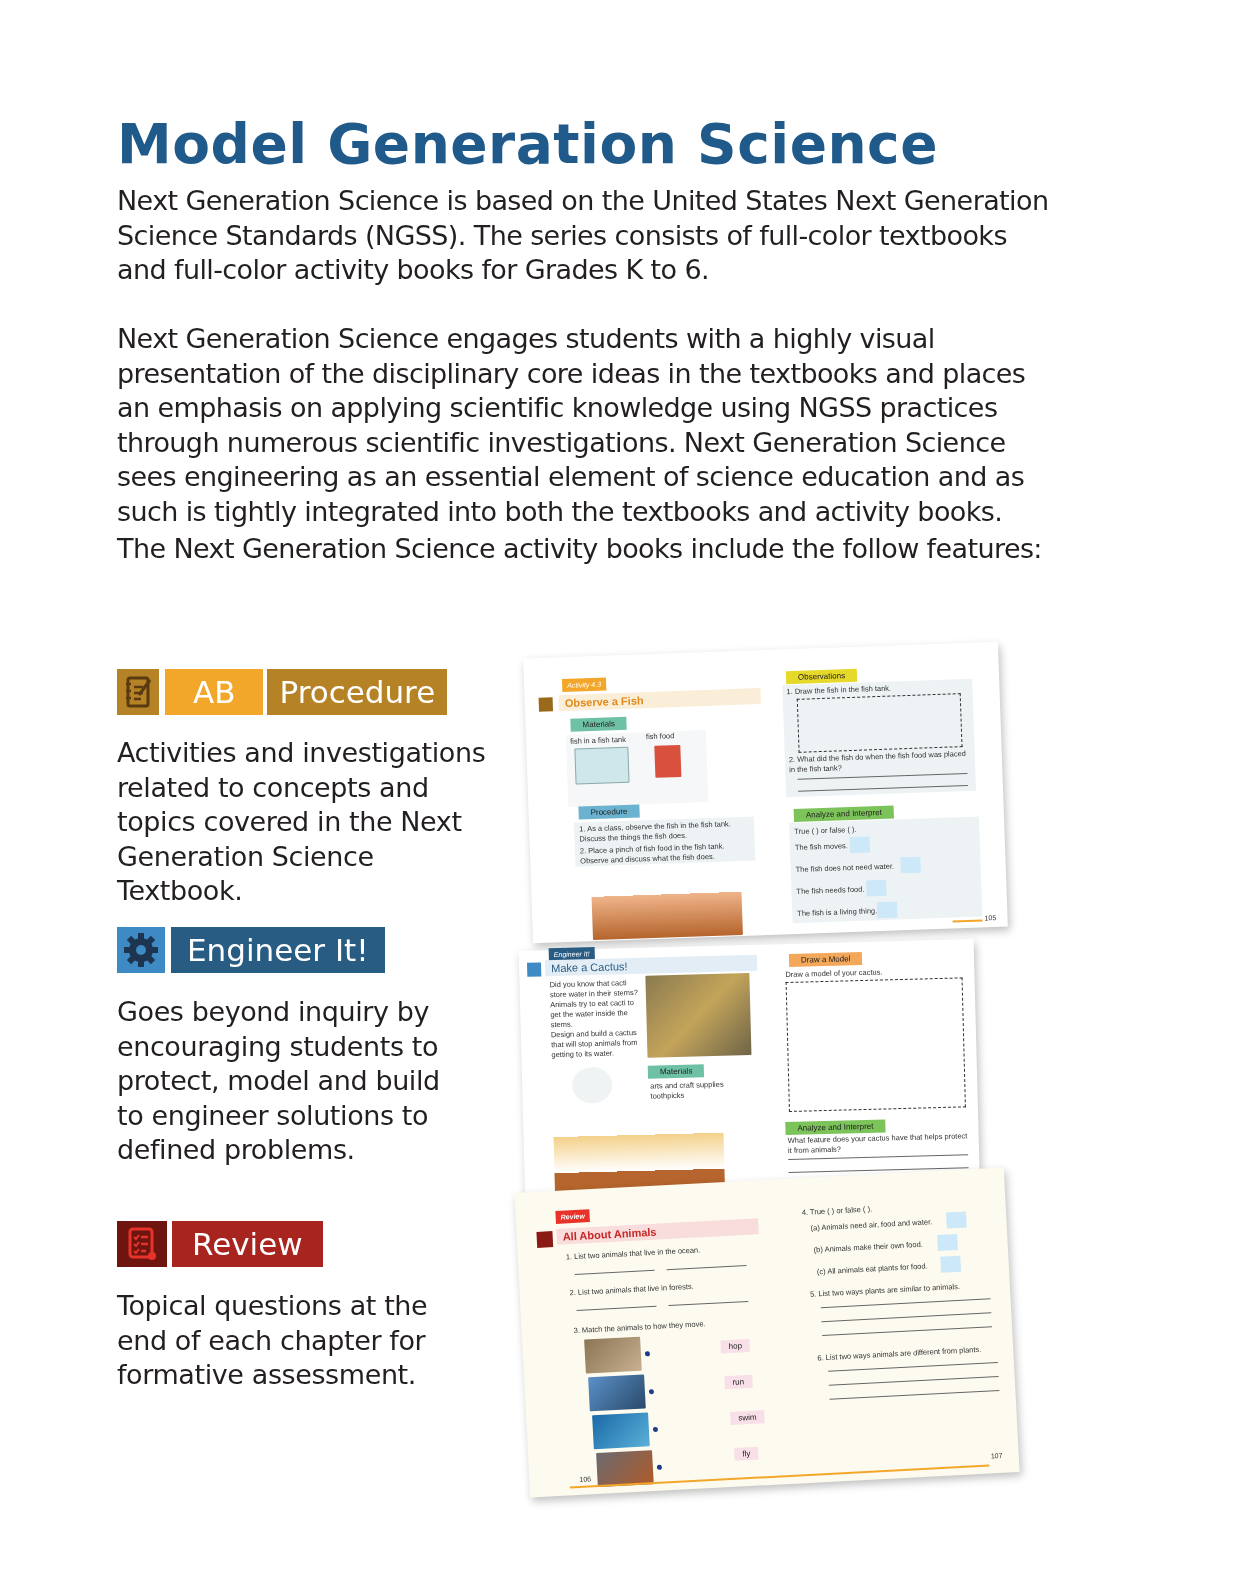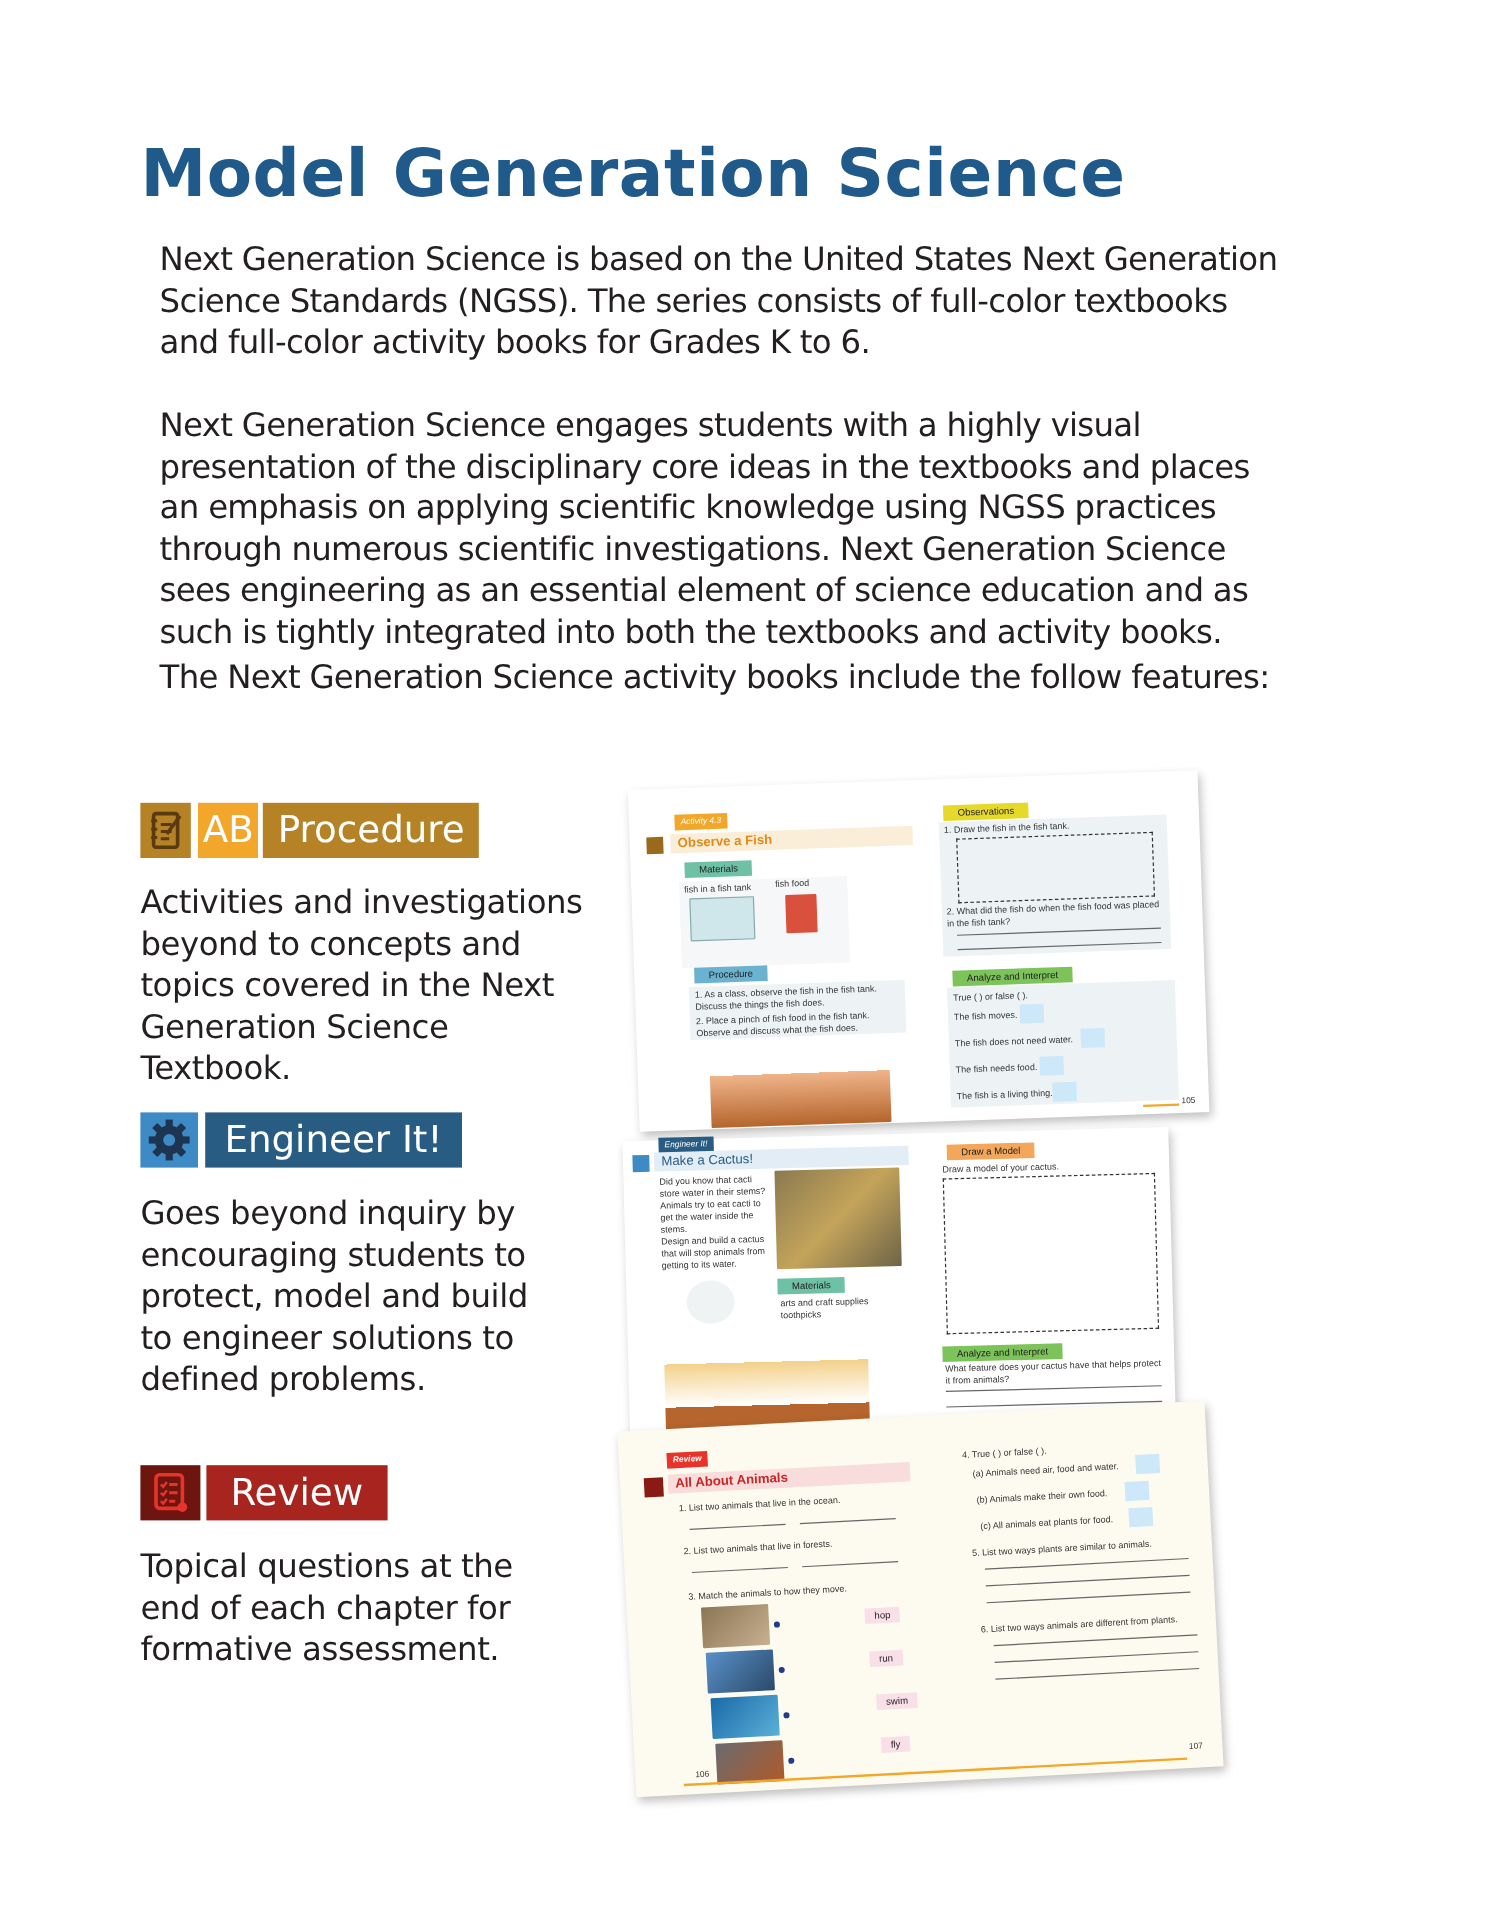--- a/index.html
+++ b/index.html
@@ -1,28 +1,28 @@
 <!DOCTYPE html>
 <html><head>
 <meta charset="utf-8">
 <style>
   html,body{margin:0;padding:0;background:#ffffff;}
   body{width:1241px;height:1595px;position:relative;overflow:hidden;font-family:"Liberation Sans",sans-serif;color:#231f20;}
   .title{position:absolute;left:117px;top:112px;font-size:55px;font-weight:bold;color:#1f5a8a;letter-spacing:0.5px;margin:0;font-family:"DejaVu Sans",sans-serif;}
-  .para{position:absolute;left:117px;width:940px;font-size:27px;line-height:34.5px;color:#231f20;margin:16px;font-family:"DejaVu Sans",sans-serif;font-weight:normal;letter-spacing:-0.6px;}
+  .para{position:absolute;left:117px;width:940px;font-size:27px;line-height:34.5px;color:#231f20;margin:0;font-family:"DejaVu Sans",sans-serif;font-weight:normal;letter-spacing:-0.6px;}
   .p1{top:184px;}
   .p2{top:322px;}
   .p3{top:532px;}
 
   .badge{position:absolute;left:117px;display:flex;align-items:stretch;height:46px;}
   .badge .icon-box{width:42px;height:46px;display:flex;align-items:center;justify-content:center;}
   .badge .lbl{color:#fff;font-size:31px;display:flex;align-items:center;padding:0 12px;font-family:"DejaVu Sans",sans-serif;}
   .b-activity{top:669px;}
   .b-activity .icon-box{background:#b68226;}
-  .b-activity .ab{background:#f3a72a;margin-left:6px;padding:0 4px;}
+  .b-activity .ab{background:#f3a72a;margin-left:6px;padding:0 28px;}
   .b-activity .name{background:#b68226;margin-left:4px;}
   .b-engineer{top:927px;}
   .b-engineer .icon-box{background:#3d8ac4;width:48px;}
   .b-engineer .name{background:#285c82;margin-left:6px;padding:0 16px;}
   .b-review{top:1221px;}
   .b-review .icon-box{background:#6e1510;width:50px;}
   .b-review .name{background:#a8241f;margin-left:5px;padding:0 20px;}
 
   .desc{position:absolute;left:117px;font-size:27px;line-height:34.5px;color:#231f20;margin:0;font-family:"DejaVu Sans",sans-serif;letter-spacing:-0.4px;}
   .d-activity{top:736px;width:380px;}
@@ -64,21 +64,21 @@
         <line x1="3" y1="23" x2="8" y2="23" stroke="#5a3a10" stroke-width="2.5"></line>
         <line x1="11" y1="12" x2="20" y2="12" stroke="#5a3a10" stroke-width="2.5"></line>
         <line x1="11" y1="18" x2="20" y2="18" stroke="#5a3a10" stroke-width="2.5"></line>
         <line x1="11" y1="24" x2="18" y2="24" stroke="#5a3a10" stroke-width="2.5"></line>
         <line x1="16" y1="20" x2="27" y2="5" stroke="#5a3a10" stroke-width="3"></line>
       </svg>
   </div>
   <div class="lbl ab">AB</div>
   <div class="lbl name">Procedure</div>
 </div>
-<p class="desc d-activity">Activities and investigations beyond to concepts and topics covered in the Next Generation Science Textbook.</p>
+<p class="desc d-activity">Activities and investigations related to concepts and topics covered in the Next Generation Science Textbook.</p>
 
 <div class="badge b-engineer">
   <div class="icon-box">
     <svg width="38" height="38" viewBox="0 0 38 38">
         <g fill="#1d3550">
           <circle cx="19" cy="19" r="12"></circle>
           <rect x="16" y="2" width="6" height="8"></rect>
           <rect x="16" y="28" width="6" height="8"></rect>
           <rect x="2" y="16" width="8" height="6"></rect>
           <rect x="28" y="16" width="8" height="6"></rect>

